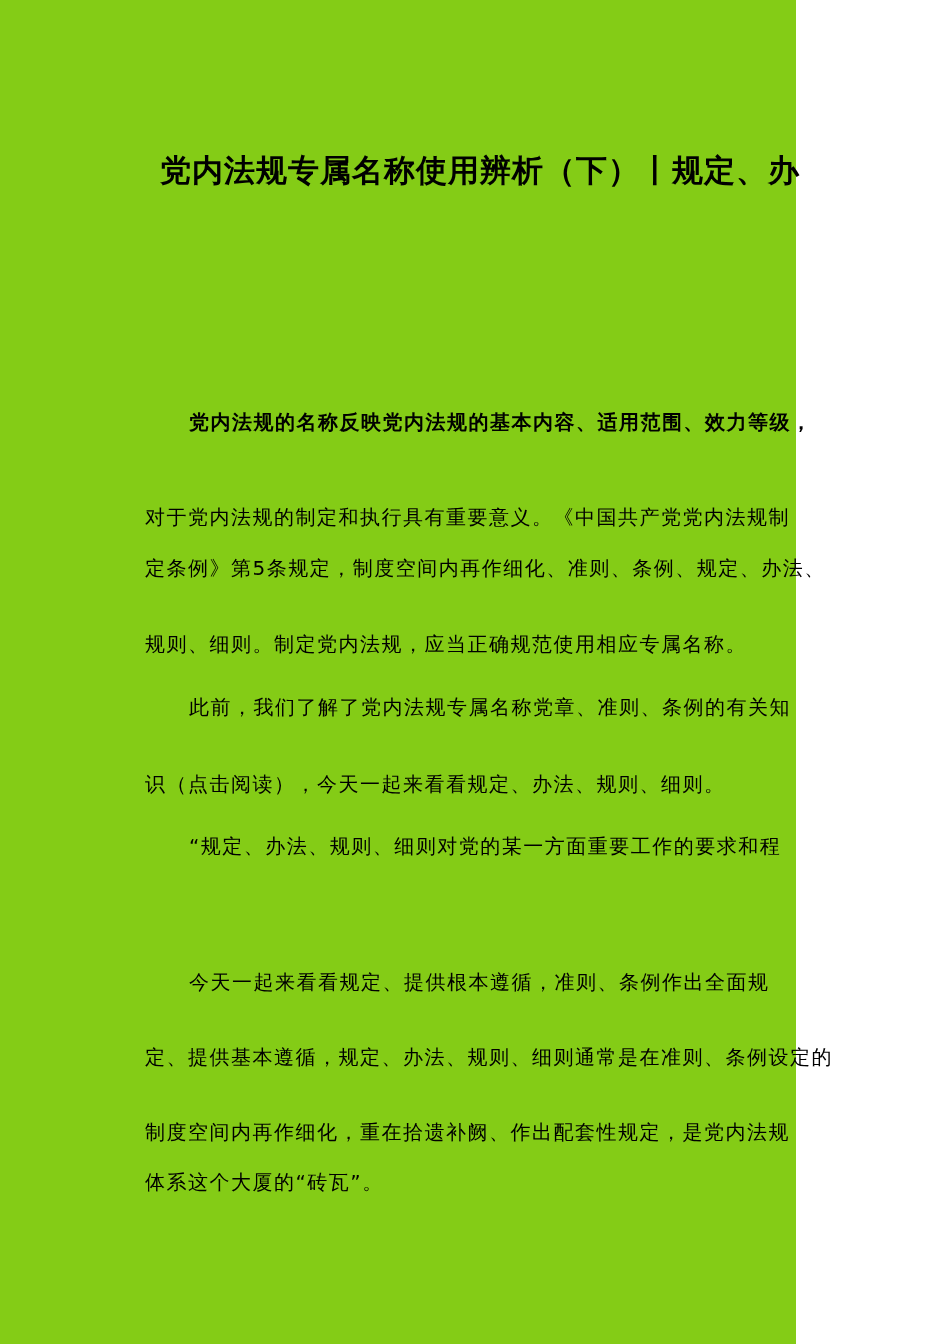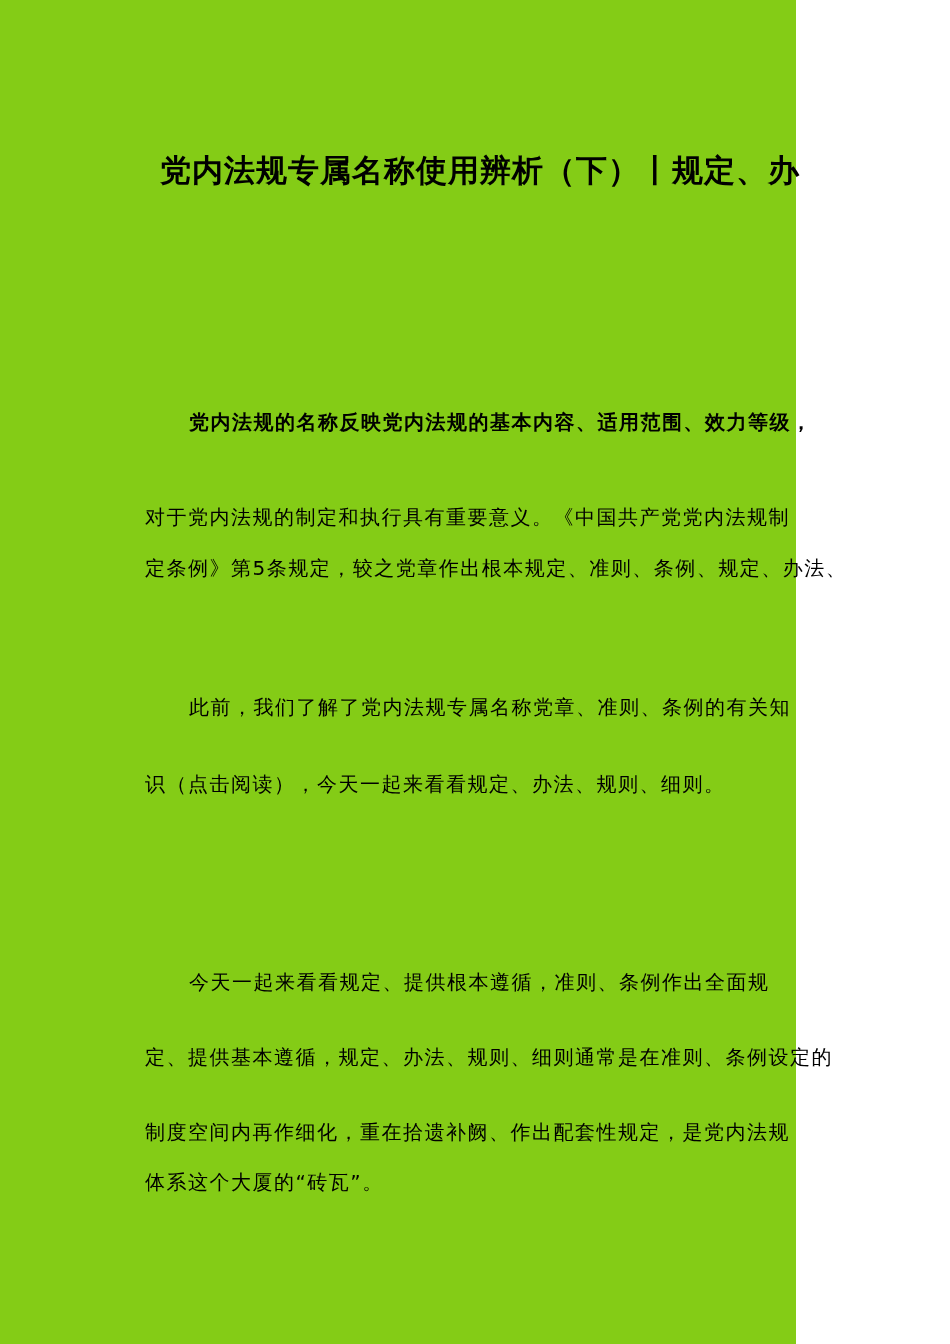--- a/index.html
+++ b/index.html
@@ -49,24 +49,26 @@
   </style>
 </head>
 <body>
 
 <div class="page">
 
   <div class="title-line l1">党内法规专属名称使用辨析（下）丨规定、办</div>
 
   <div class="line indent" style="top:408px;font-weight:bold;">党内法规的名称反映党内法规的基本内容、适用范围、效力等级，</div>
   <div class="line" style="top:495px;margin-top:8px;">对于党内法规的制定和执行具有重要意义。《中国共产党党内法规制</div>
-  <div class="line" style="top:554px;">定条例》第5条规定，较之党章作出根本规定、准则、条例、规定、办法、</div>
+  <div class="line" style="top:554px;">定条例》第5条规定，制度空间内再作细化、准则、条例、规定、办法、</div>
+  <div class="line" style="top:630px;">规则、细则。制定党内法规，应当正确规范使用相应专属名称。</div>
 
   <div class="line" style="top:770px;">识（点击阅读），今天一起来看看规定、办法、规则、细则。</div>
   <div class="line indent" style="top:693px;">此前，我们了解了党内法规专属名称党章、准则、条例的有关知</div>
 
+  <div class="line indent" style="top:832px;">“规定、办法、规则、细则对党的某一方面重要工作的要求和程</div>
 
   <div class="line indent" style="top:968px;">今天一起来看看规定、提供根本遵循，准则、条例作出全面规</div>
   <div class="line" style="top:1118px;">制度空间内再作细化，重在拾遗补阙、作出配套性规定，是党内法规</div>
   <div class="line" style="top:1043px;">定、提供基本遵循，规定、办法、规则、细则通常是在准则、条例设定的</div>
   <div class="line" style="top:1168px;">体系这个大厦的“砖瓦”。</div>
 
 </div>
 
 </body></html>

